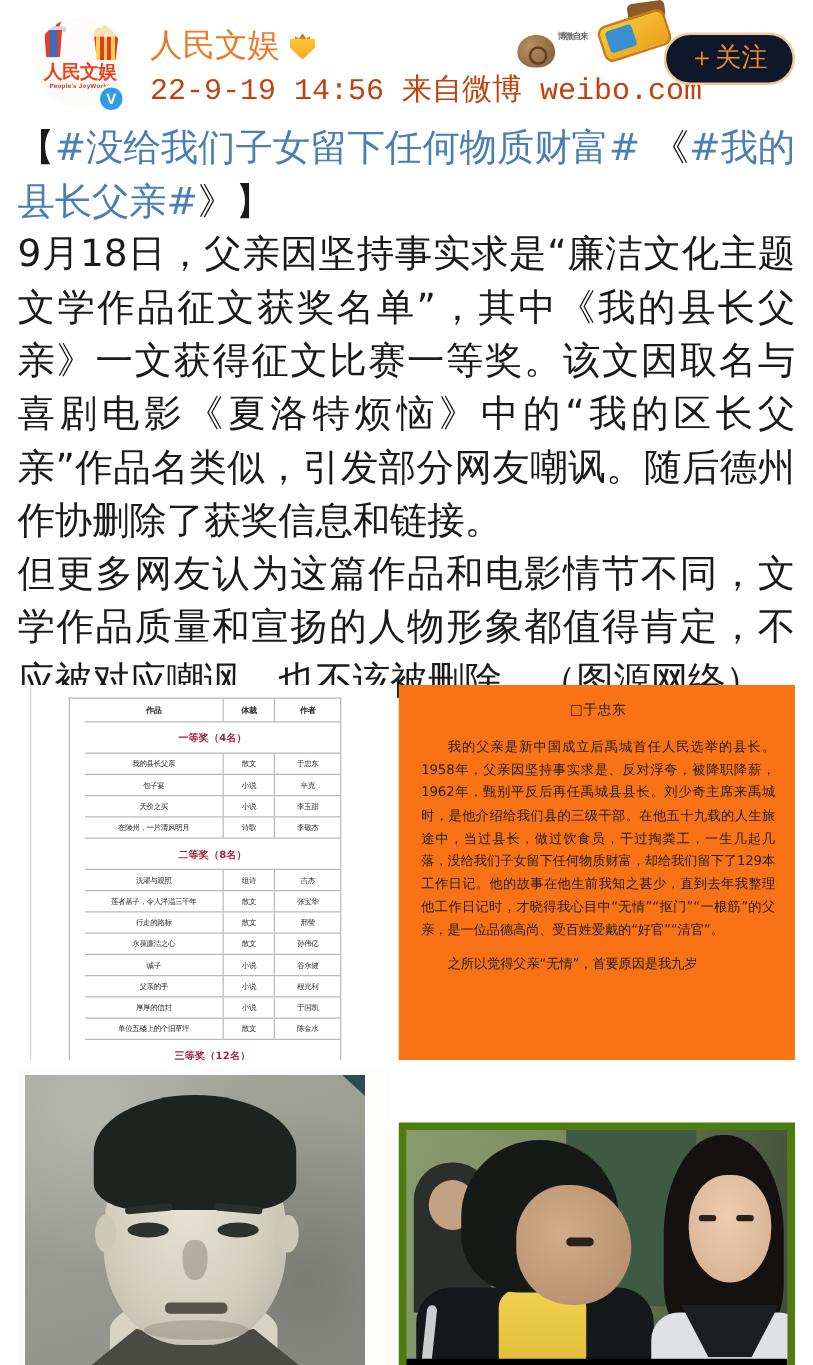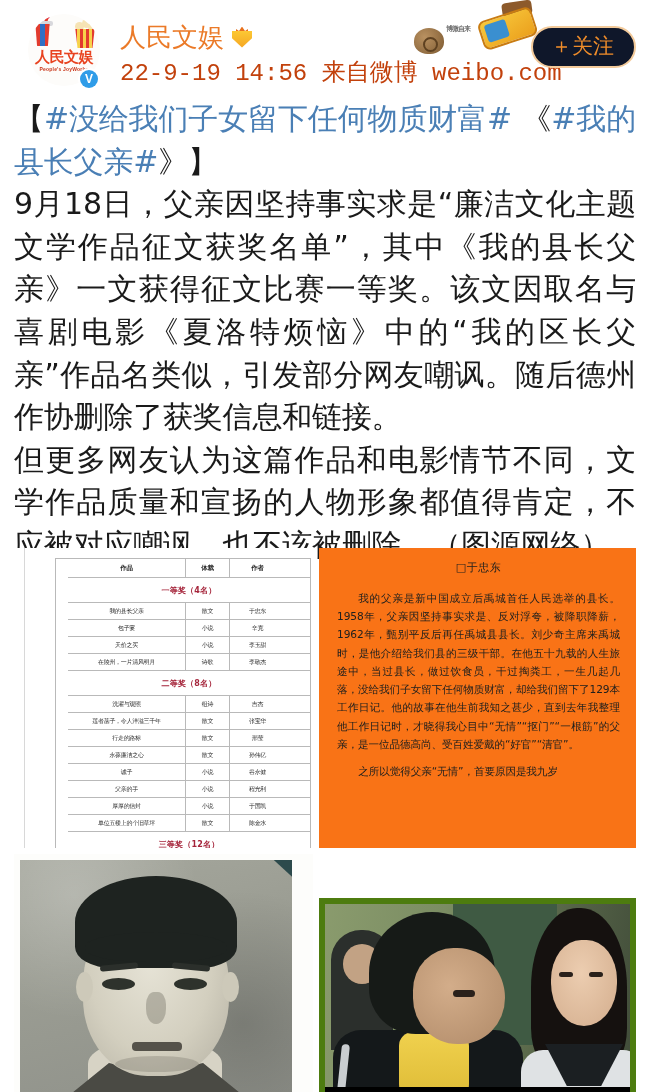--- a/index.html
+++ b/index.html
@@ -255,21 +255,21 @@
   }
   .panel-doc-right {
     width: 317px; height: 300px;
     background: #f97316;
   }
 
   
   .awd-table {
     position: absolute;
     left: 41px; top: 10px;
-    width: 256px;
+    width: 218px;
     border: 1px solid #b9b9b9;
     border-bottom: none;
     font-family: "DejaVu Sans", sans-serif;
     padding-left: 12px;
   }
   .awd-row {
     display: flex;
     border-bottom: 1px solid #b9b9b9;
     height: 17px;
   }

